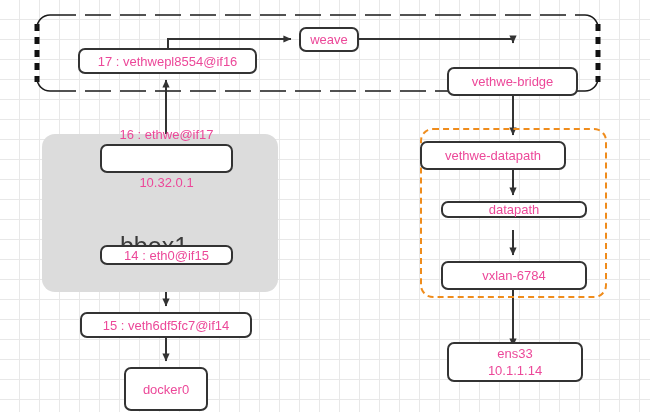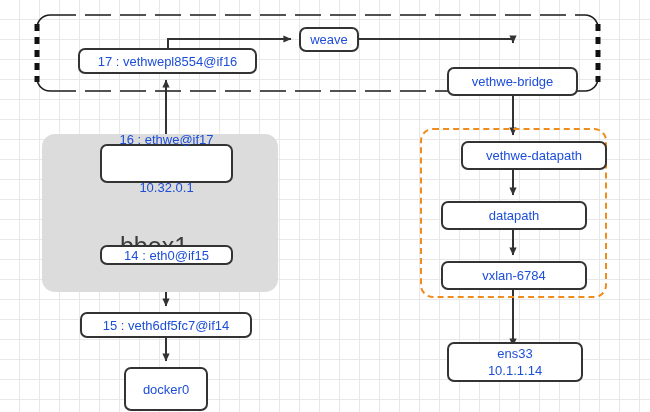--- a/index.html
+++ b/index.html
@@ -30,21 +30,21 @@
   .node {
     position: absolute;
     box-sizing: border-box;
     background: #ffffff;
     border: 2px solid #333333;
     border-radius: 7px;
     display: flex;
     flex-direction: column;
     align-items: center;
     justify-content: center;
-    color: #1d4ed8;
+    color: #ec4899;
     font-size: 13px;
     line-height: 17px;
     text-align: center;
     white-space: nowrap;
     z-index: 5;
   }
   .node .line2 { display: block; }
   .group-gray {
     position: absolute;
     background: #dcdcdc;
@@ -124,42 +124,42 @@
   </div>
 
   <div class="node" style="left:299px; top:27px; width:60px; height:25px;">
     <span>weave</span>
   </div>
 
   <div class="node" style="left:447px; top:67px; width:131px; height:29px;">
     <span>vethwe-bridge</span>
   </div>
 
-  <div class="node" style="left:100px; top:144px; width:133px; height:39px;gap:31px;">
+  <div class="node" style="left:100px; top:144px; width:133px; height:29px;gap:31px;">
     <span>16 : ethwe@if17</span>
     <span class="line2">10.32.0.1</span>
   </div>
 
   <div class="node" style="left:100px; top:245px; width:133px; height:20px;">
     <span>14 : eth0@if15</span>
   </div>
 
   <div class="node" style="left:80px; top:312px; width:172px; height:26px;">
     <span>15 : veth6df5fc7@if14</span>
   </div>
 
   <div class="node" style="left:124px; top:367px; width:84px; height:44px;">
     <span>docker0</span>
   </div>
 
-  <div class="node" style="left:461px; top:141px; width:146px; height:29px;">
+  <div class="node" style="left:420px; top:141px; width:146px; height:29px;">
     <span>vethwe-datapath</span>
   </div>
 
-  <div class="node" style="left:441px; top:201px; width:146px; height:29px;">
+  <div class="node" style="left:441px; top:201px; width:146px; height:17px;">
     <span>datapath</span>
   </div>
 
   <div class="node" style="left:441px; top:261px; width:146px; height:29px;">
     <span>vxlan-6784</span>
   </div>
 
   <div class="node" style="left:447px; top:342px; width:136px; height:40px;">
     <span>ens33</span>
     <span class="line2">10.1.1.14</span>

